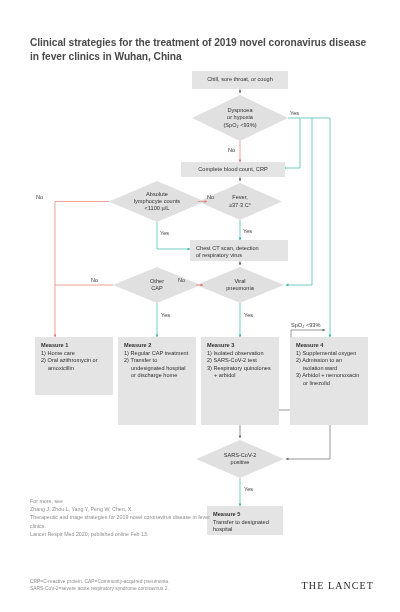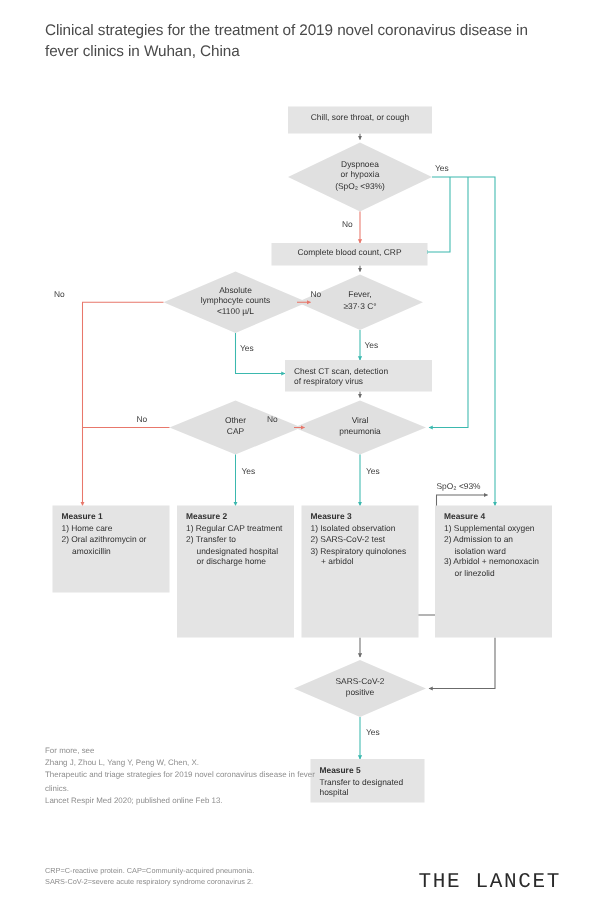--- a/index.html
+++ b/index.html
@@ -2,22 +2,22 @@
 <html><head>
 <meta charset="utf-8">
 <style>
   html,body{margin:0;padding:0;background:#ffffff;}
   body{
     width:400px;height:612px;position:relative;overflow:hidden;
     font-family:"Liberation Sans", sans-serif;
     color:#3b3b3b;
   }
   #page-title{
-    position:absolute;left:30px;top:14px;width:340px;
-    font-size:10.2px;line-height:13.5px;font-weight:normal;
+    position:absolute;left:30px;top:36px;width:340px;
+    font-size:10.2px;line-height:13.5px;font-weight:bold;
     color:#4a4a4a;letter-spacing:-0.05px;
   }
   #flow{position:absolute;left:0;top:0;width:400px;height:612px;}
 
   .nodebox{
     position:absolute;background:#e4e4e4;border:0;
     font-size:5.6px;line-height:7.4px;color:#303030;
     box-sizing:border-box;
   }
   .nodebox.center{display:flex;align-items:center;justify-content:center;text-align:center;padding:3px 4px;}
@@ -36,22 +36,22 @@
   .cite{
     position:absolute;left:30px;top:497px;width:180px;
     font-size:5.3px;line-height:8.2px;color:#8d8d8d;
   }
   .foot{
     position:absolute;left:30px;top:578px;width:230px;
     font-size:4.9px;line-height:7.2px;color:#8d8d8d;
   }
   .lancet{
     position:absolute;right:26px;top:580px;
-    font-family:Liberation Mono, monospace;
-    font-size:14px;letter-spacing:1.1px;color:#2a2a2a;
+    font-family:Liberation Serif, serif;
+    font-size:10px;letter-spacing:1.1px;color:#2a2a2a;
   }
 </style>
 </head>
 <body>
 
 <div id="page-title">Clinical strategies for the treatment of 2019 novel coronavirus disease in fever clinics in Wuhan, China</div>
 
 <svg id="flow" viewBox="0 0 400 612">
   <defs>
     <marker id="ar-red" markerWidth="5" markerHeight="5" refX="3.6" refY="2" orient="auto">

